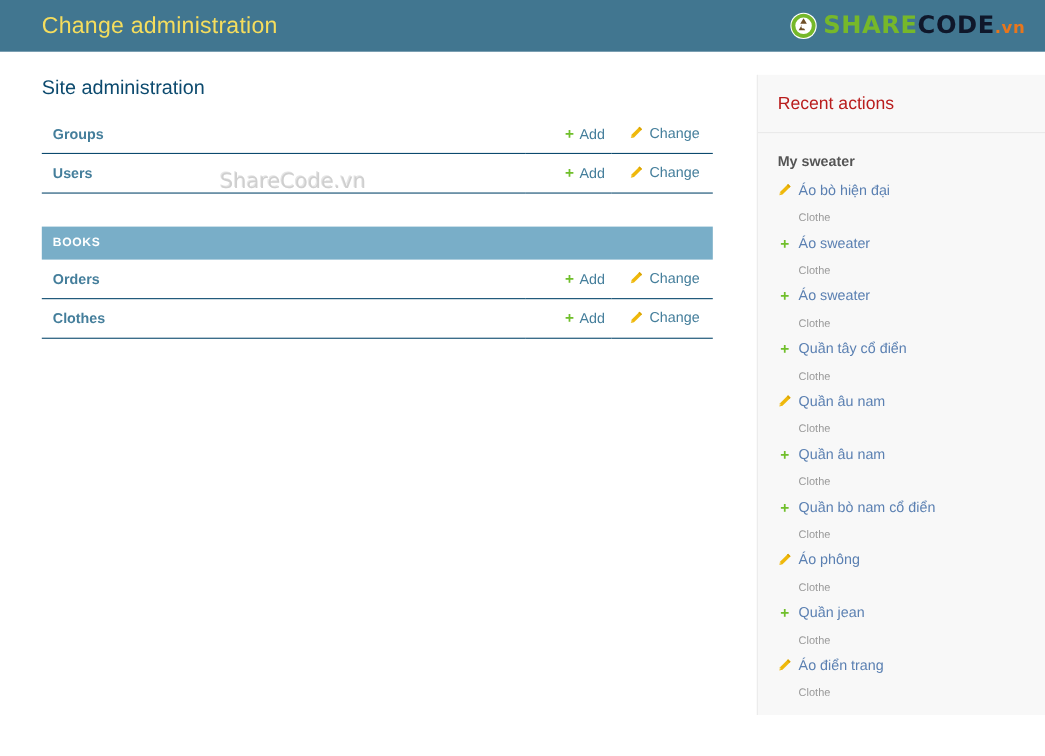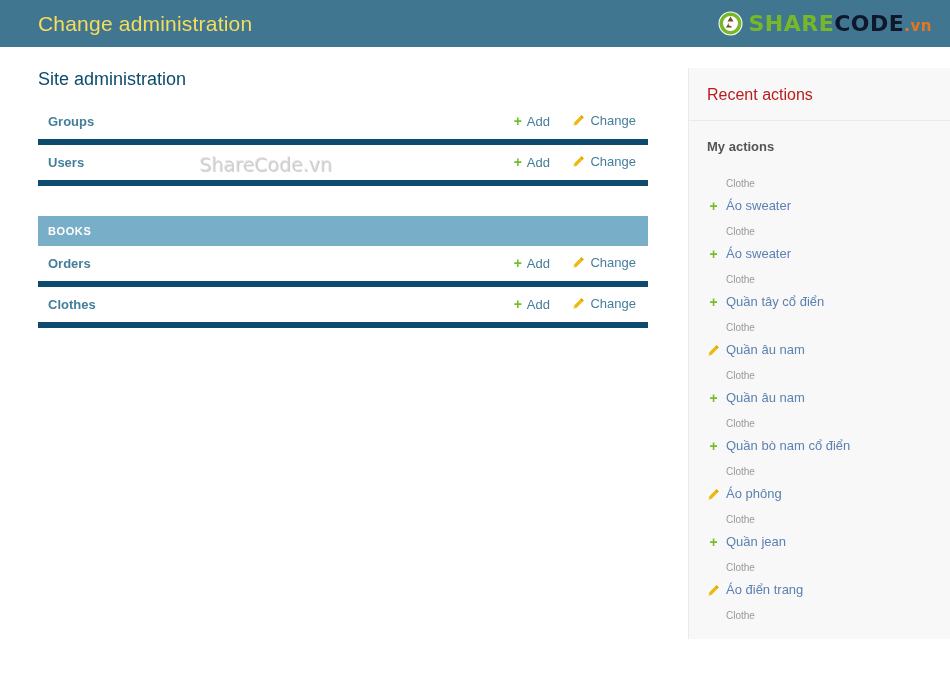--- a/index.html
+++ b/index.html
@@ -89,21 +89,21 @@
   .module-caption {
     background: #79aec8;
     color: #ffffff;
     font-size: 11px;
     font-weight: bold;
     letter-spacing: 0.6px;
     text-transform: uppercase;
     text-align: left;
     padding: 9px 10px;
   }
-  .model-row { border-bottom: 6px solid #0c4a6e; margin-top: 23px; }
+  .model-row { border-bottom: 1px solid #0c4a6e; margin-top: 23px; }
   .model-row:first-of-type { border-top: none; }
   .model-name-cell {
     padding: 9px 10px;
     font-weight: bold;
     color: #447e9b;
     font-size: 13px;
   }
   .model-action-cell {
     padding: 9px 6px;
     text-align: right;
@@ -329,23 +329,31 @@
               </a>
             </td>
           </tr>
         </tbody>
       </table>
 
     </div>
 
     <div id="recent-actions-panel">
       <h2 id="recent-actions-heading">Recent actions</h2>
-      <h3 id="my-actions-heading">My actions</h3>
+      <h3 id="my-actions-heading">My sweater</h3>
       <ul id="actions-list">
           <li class="action-item">
+            <div class="action-title-row">
+              <span class="mini-change-icon"><svg viewBox="0 0 16 16" width="13" height="13">
+                  <path d="M11.6 1.6 L14.4 4.4 L5.4 13.4 L1.8 14.2 L2.6 10.6 Z" fill="#efb80b"></path>
+                  <path d="M11.6 1.6 L14.4 4.4 L13.1 5.7 L10.3 2.9 Z" fill="#d9a407"></path>
+                  <path d="M1.8 14.2 L2.6 10.6 L4.0 12.0 Z" fill="#ffffff" opacity="0.35"></path>
+                </svg></span>
+              <a class="action-item-link" href="#">Áo bò hiện đại</a>
+            </div>
             <span class="action-model-label">Clothe</span>
           </li>
           <li class="action-item">
             <div class="action-title-row">
               <span class="mini-add-icon">+</span>
               <a class="action-item-link" href="#">Áo sweater</a>
             </div>
             <span class="action-model-label">Clothe</span>
           </li>
           <li class="action-item">

